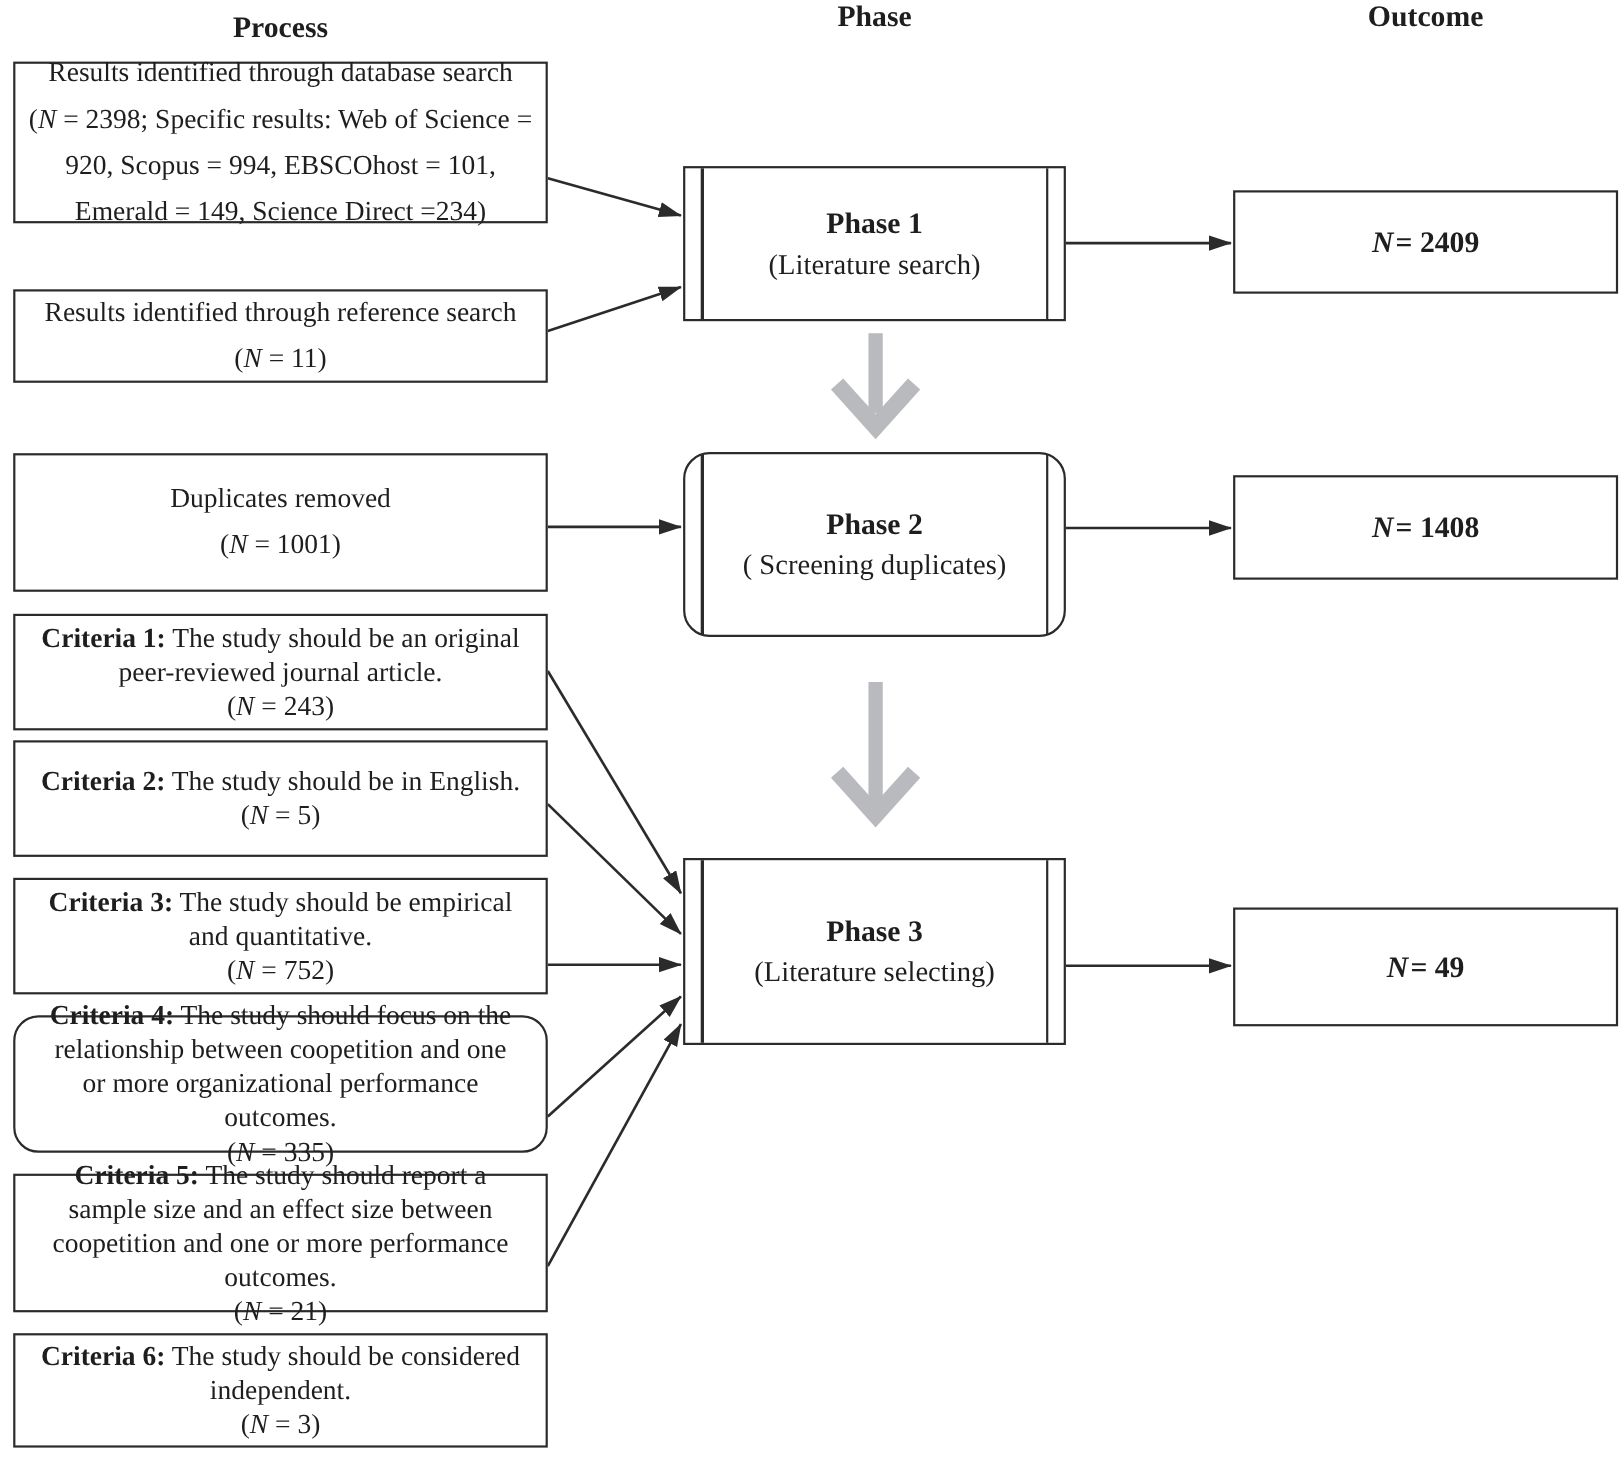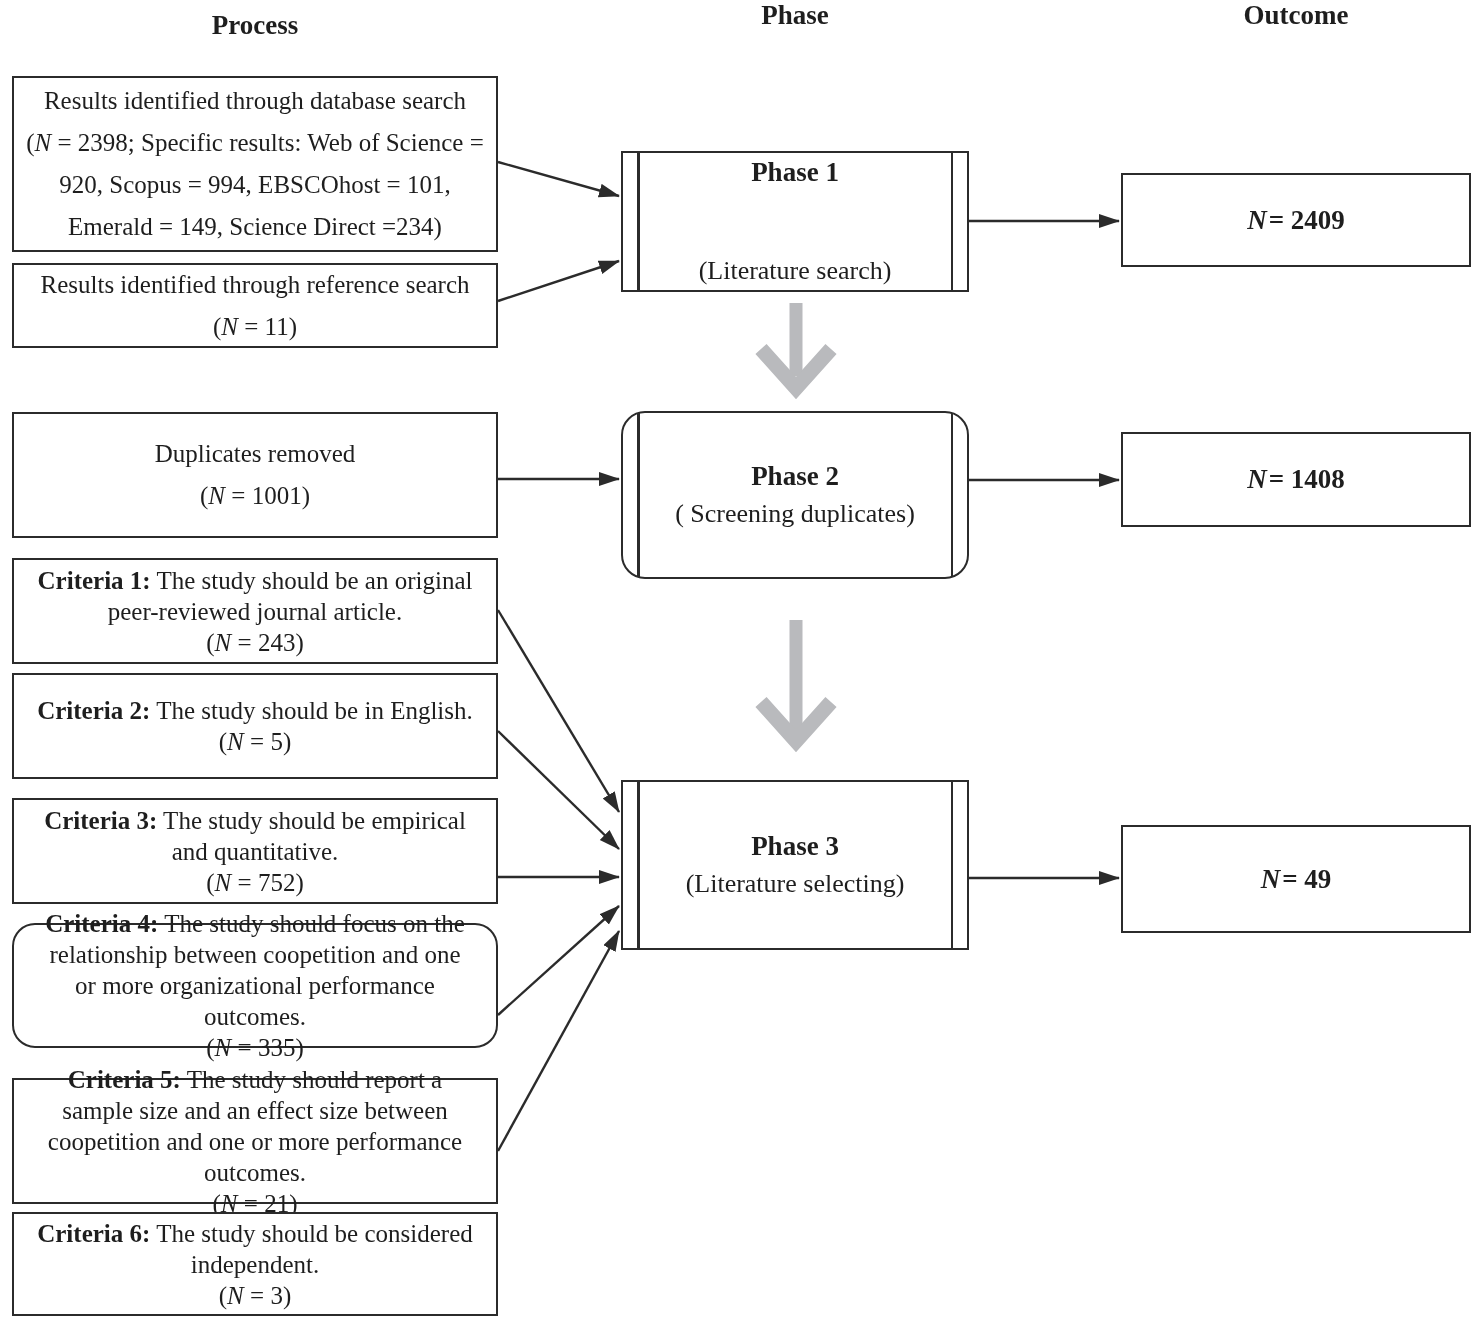--- a/index.html
+++ b/index.html
@@ -116,21 +116,21 @@
     <g>
       <line class="gstem" x1="796" y1="620" x2="796" y2="730"></line>
       <path class="ghead" d="M761,702 L796,741 L831,702"></path>
     </g>
   </svg>
 
   <div class="hdr" style="left:12px; top:10px; width:486px;">Process</div>
   <div class="hdr" style="left:621px; top:0px; width:348px;">Phase</div>
   <div class="hdr" style="left:1121px; top:0px; width:350px;">Outcome</div>
 
-  <div class="box pbox" style="top:56px; height:176px;margin-top:20px;">
+  <div class="box pbox" style="top:56px; height:147px;">
     <div class="inner">
       <div>Results identified through database search</div>
       <div><span>(</span><span class="it">N</span><span> = 2398; Specific results: Web of Science = 920, Scopus = 994, EBSCOhost = 101, Emerald = 149,  Science Direct =234)</span></div>
     </div>
   </div>
 
   <div class="box pbox" style="top:263px; height:85px;">
     <div class="inner">
       <div>Results identified through reference search</div>
       <div><span>(</span><span class="it">N</span><span> = 11)</span></div>
@@ -165,35 +165,35 @@
     </div>
   </div>
 
   <div class="box pbox crit" style="top:923px; height:125px;border-radius:23px;">
     <div class="inner">
       <div><span class="label">Criteria 4:</span><span> The study should focus on the relationship between coopetition and one or more organizational performance outcomes.</span></div>
       <div><span>(</span><span class="it">N</span><span> = 335)</span></div>
     </div>
   </div>
 
-  <div class="box pbox crit" style="top:1067px; height:126px;margin-top:11px;">
+  <div class="box pbox crit" style="top:1067px; height:126px;">
     <div class="inner">
       <div><span class="label">Criteria 5:</span><span> The study should report a sample size and an effect size between coopetition and one or more performance outcomes.</span></div>
       <div><span>(</span><span class="it">N</span><span> = 21)</span></div>
     </div>
   </div>
 
   <div class="box pbox crit" style="top:1212px; height:104px;">
     <div class="inner">
       <div><span class="label">Criteria 6:</span><span> The study should be considered independent.</span></div>
       <div><span>(</span><span class="it">N</span><span> = 3)</span></div>
     </div>
   </div>
 
-  <div class="box phasebox" style="top:151px; height:141px;justify-content:space-between;">
+  <div class="box phasebox" style="top:151px; height:141px;">
     <div class="ptitle">Phase 1</div>
     <div class="psub">(Literature search)</div>
   </div>
 
   <div class="box phasebox" style="top:411px; height:168px;border-radius:24px;">
     <div class="ptitle">Phase 2</div>
     <div class="psub">( Screening duplicates)</div>
   </div>
 
   <div class="box phasebox" style="top:780px; height:170px;">

